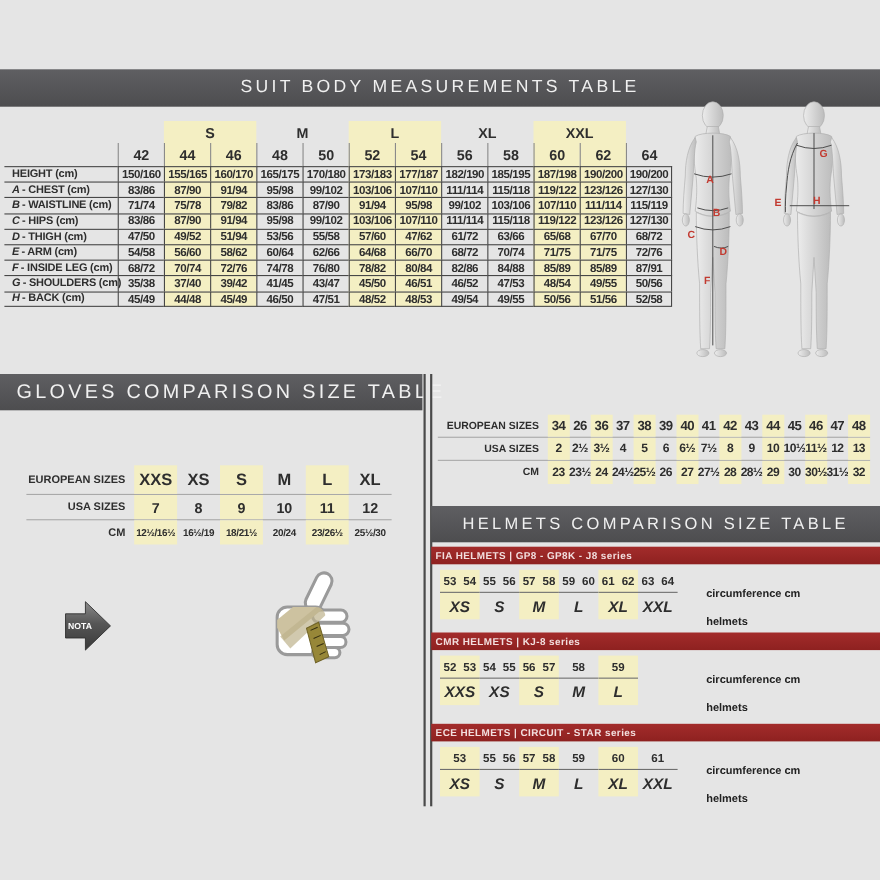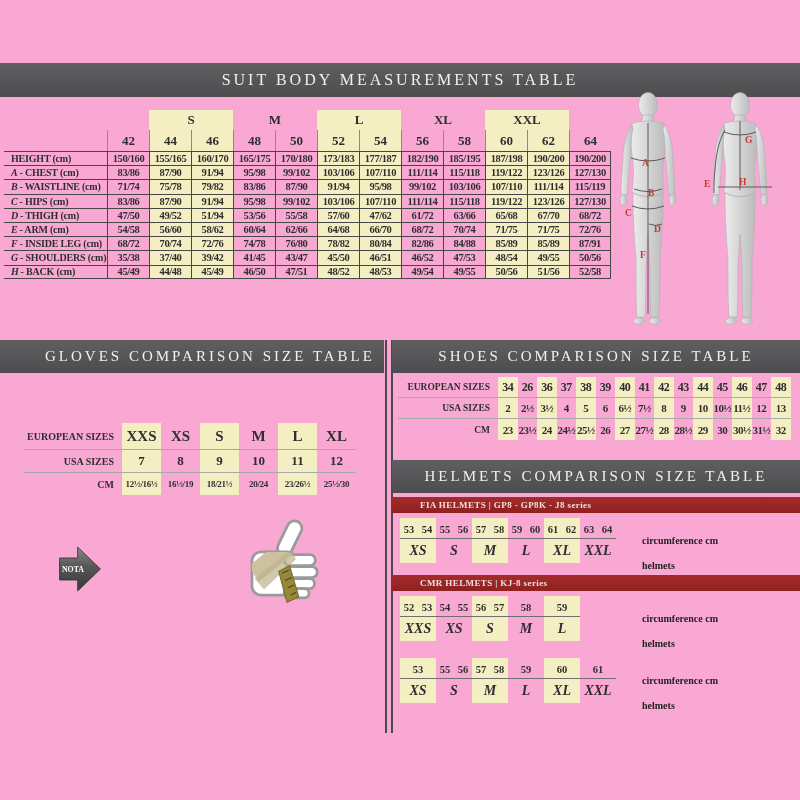--- a/index.html
+++ b/index.html
@@ -1,29 +1,29 @@
 <!DOCTYPE html>
 <html><head>
 <meta charset="utf-8">
 <style>
   * { margin:0; padding:0; box-sizing:border-box; }
   html,body { background:#ffffff; }
   #page {
     position:relative; width:800px; height:800px; margin:0 auto;
-    background:#f9a8d4; overflow:hidden;
-    font-family:Liberation Serif, serif; color:#2e2e2e;
+    background:#e5e5e5; overflow:hidden;
+    font-family:Liberation Sans, sans-serif; color:#2e2e2e;
   }
   
   .hdr-bar {
     position:absolute; background:linear-gradient(#5f5f62,#4d4d4f);
     color:#f0f0f0; display:flex; align-items:center; justify-content:center;
     font-size:16px; font-weight:400; letter-spacing:3px; white-space:nowrap;
   }
   #suit-bar    { left:0;   top:63;  width:800px; height:34px; top:63px; }
-  #gloves-bar  { left:0;   top:340px; width:384px; height:33px; font-size:15px;padding-left:36px; }
+  #gloves-bar  { left:0;   top:340px; width:384px; height:33px; font-size:18px;padding-left:36px; }
   #shoes-bar   { left:392px; top:340px; width:408px; height:33px; font-size:15px; }
   #helmets-bar { left:392px; top:460px; width:408px; height:33px; font-size:15px; }
 
   .hl { background:#f4efc3; }
 
   
   #suit-table { position:absolute; left:4px; top:110px; width:607px; }
   .srow { display:flex; }
   .srow > div { display:flex; align-items:center; justify-content:center; }
   .lcell { width:103px; flex:none; }
@@ -79,21 +79,21 @@
               background:linear-gradient(#ffffff,#ececec);
               padding:5px 7px; font-size:8px; line-height:1.4; color:#4a4a4a;
               text-align:justify; }
   #hand-icon { position:absolute; left:184px; top:4px; }
 
   
   #helmets { position:absolute; left:392px; top:497px; width:408px; }
   .helm-section + .helm-section { margin-top:12px; }
   .helm-section:nth-child(3) { margin-top:17px; }
   .band { height:16px; background:linear-gradient(#a32c2b,#8e2120); color:#f2dede;
-          display:flex; align-items:center; padding-left:28px;
+          display:flex; align-items:center; padding-left:4px;
           font-size:9px; font-weight:bold; letter-spacing:0.4px; }
   .hbody { position:relative; margin-top:5px; padding-left:8px; }
   .hgroups { display:flex; }
   .hgroup { width:36px; flex:none; padding-top:2px; }
   .hcm { height:19px; display:flex; align-items:center; justify-content:space-around;
          border-bottom:1.5px solid #6f6f6f; font-weight:bold; font-size:10.5px; }
   .hsz { height:24px; display:flex; align-items:center; justify-content:center;
          font-weight:bold; font-style:italic; font-size:14px; }
   .side { position:absolute; left:250px; font-weight:bold; font-size:10px; color:#222;
           white-space:nowrap; }
@@ -382,23 +382,20 @@
         <line x1="49" y1="68" x2="56" y2="65"></line>
         <line x1="52" y1="76" x2="59" y2="73"></line>
         <line x1="55" y1="84" x2="61" y2="81"></line>
       </g>
     </svg>
   </div>
 
   <div class="vdivider" id="vd1"></div>
   <div class="vdivider" id="vd2"></div>
 
-  <div class="hdr-bar" id="shoes-bar">
-    <span>SHOES COMPARISON SIZE TABLE</span>
-  </div>
   <div id="shoes-table">
       <div class="crow r0 lined">
         <div class="clabel">EUROPEAN SIZES</div>
         <div class="ccell hl">34</div>
         <div class="ccell">26</div>
         <div class="ccell hl">36</div>
         <div class="ccell">37</div>
         <div class="ccell hl">38</div>
         <div class="ccell">39</div>
         <div class="ccell hl">40</div>
@@ -540,20 +537,21 @@
                 <span>59</span>
               </div>
               <div class="hsz">L</div>
             </div>
           </div>
           <div class="side s1">circumference cm</div>
           <div class="side s2">helmets</div>
         </div>
       </div>
       <div class="helm-section">
+        <div class="band">ECE HELMETS  |  CIRCUIT - STAR series</div>
         <div class="hbody">
           <div class="hgroups">
             <div class="hgroup hl">
               <div class="hcm">
                 <span>53</span>
               </div>
               <div class="hsz">XS</div>
             </div>
             <div class="hgroup">
               <div class="hcm">

